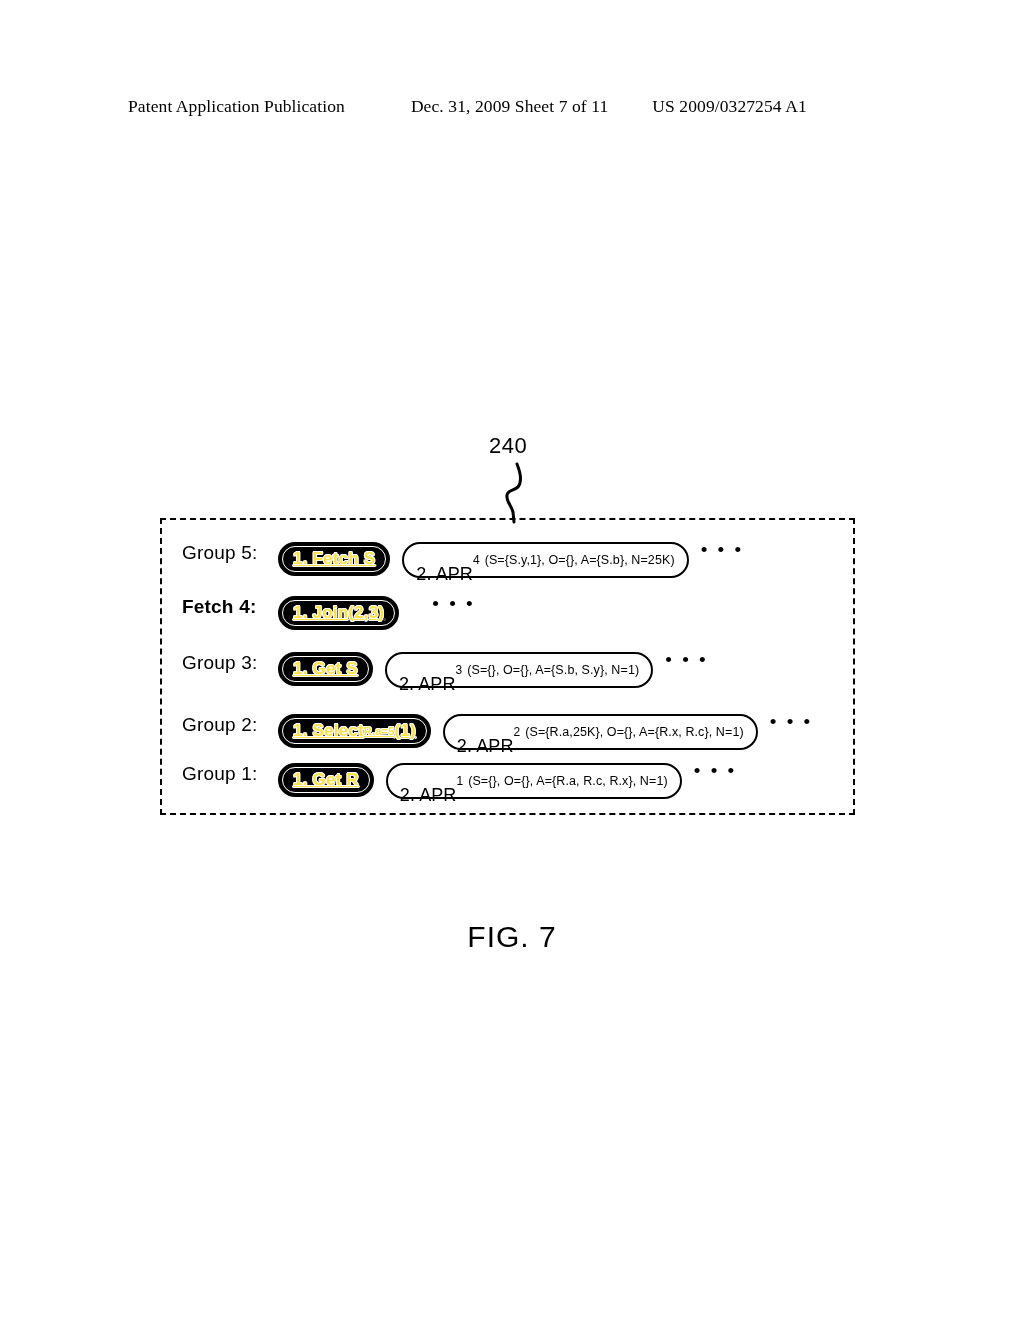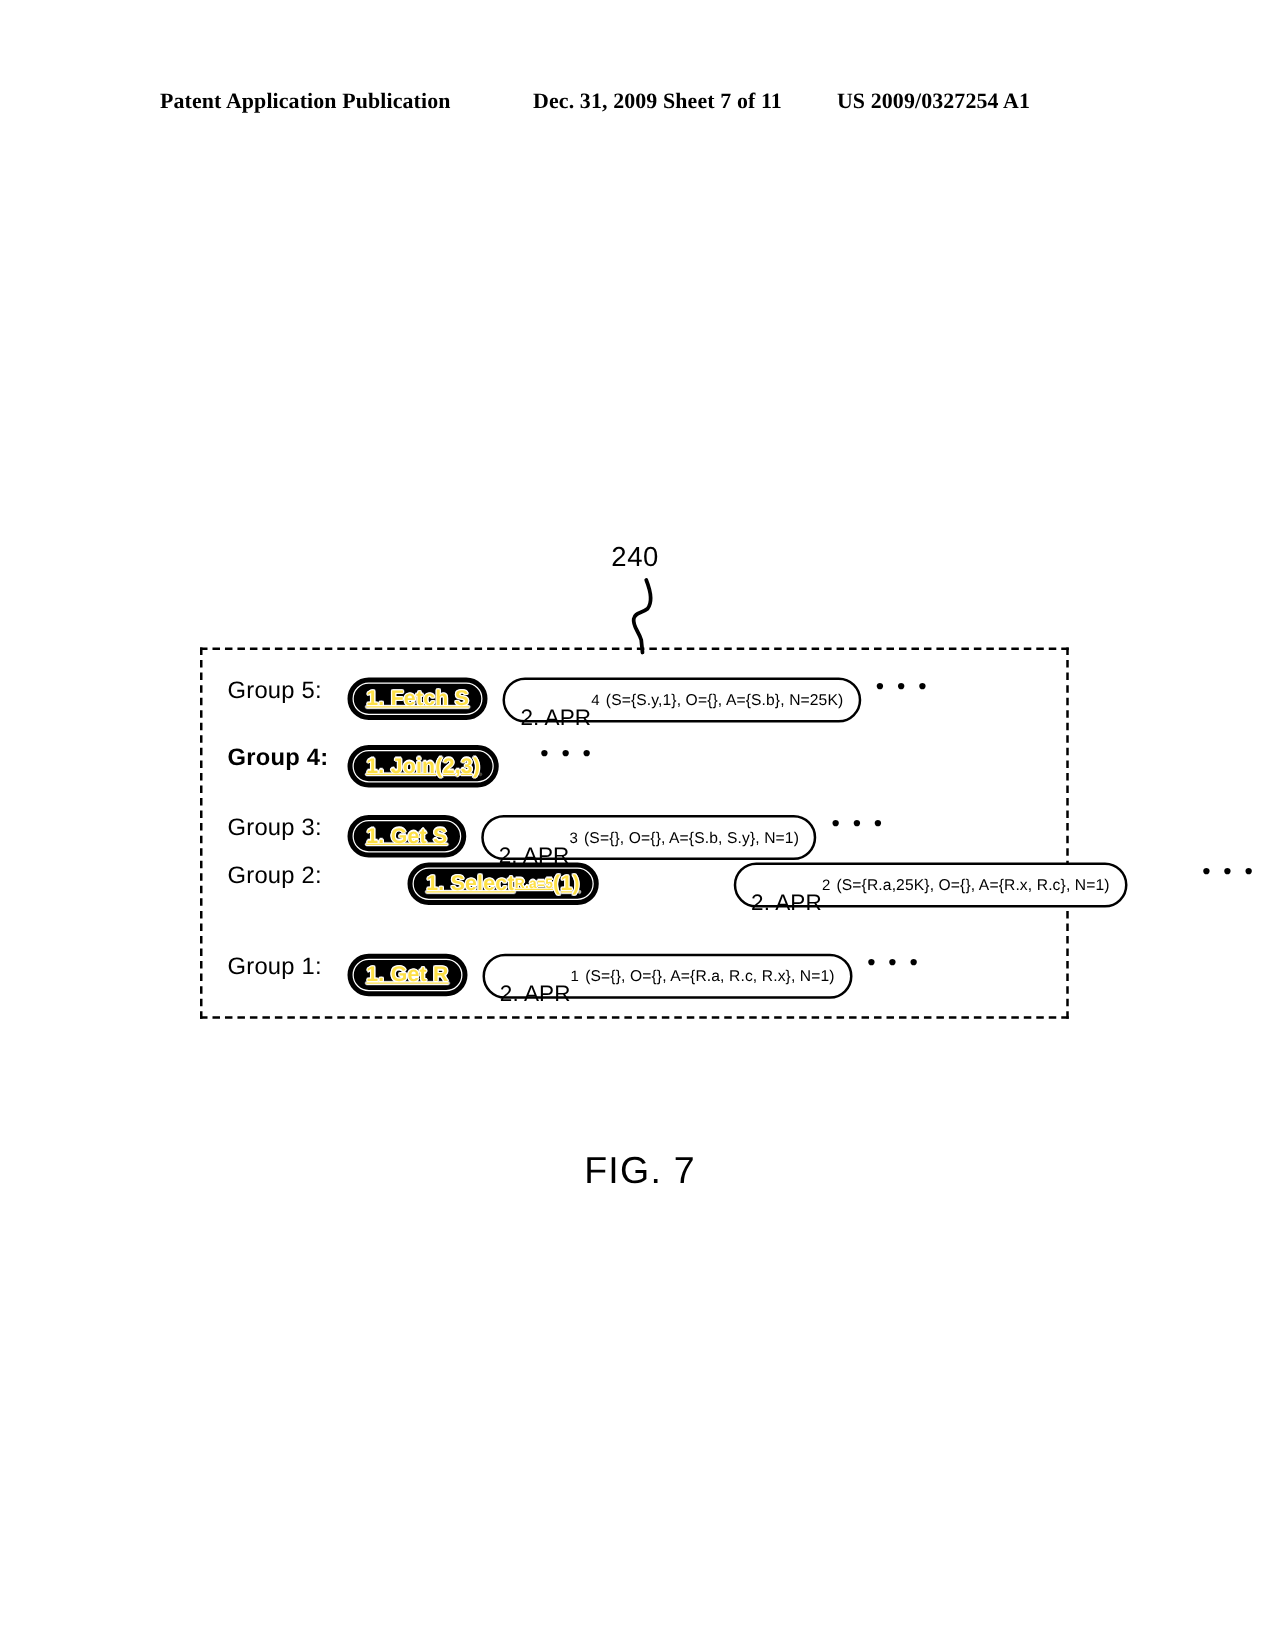--- a/index.html
+++ b/index.html
@@ -12,27 +12,27 @@
     height: 1320px;
     position: relative;
     font-family: "Liberation Sans", sans-serif;
     color: #000000;
     overflow: hidden;
   }
 
   
   .pub-header {
     position: absolute;
-    top: 70px;
+    top: 96px;
     left: 128px;
     width: 768px;
     display: flex;
     align-items: flex-start;
     font-family: "Liberation Serif", serif;
-    font-weight: bold;
+    font-weight: normal;
     font-size: 17.5px;
     letter-spacing: 0.1px;
     white-space: nowrap;
   }
   .pub-header .hdr-left { }
   .pub-header .hdr-mid {
     margin-left: 66px;
   }
   .pub-header .hdr-right {
     margin-left: 44px;
@@ -78,21 +78,21 @@
   .grp-row {
     position: absolute;
     left: 20px;
     right: 6px;
     height: 44px;
     display: flex;
   }
   .grp-row.r5 { top: 22px; }
   .grp-row.r4 { top: 76px; }
   .grp-row.r3 { top: 132px; }
-  .grp-row.r2 { top: 170px; gap: 48px; }
+  .grp-row.r2 { top: 194px; }
   .grp-row.r1 { top: 243px; }
 
   .grp-label {
     font-size: 19px;
     font-family: "Liberation Sans", sans-serif;
     letter-spacing: 0.2px;
     white-space: nowrap;
     width: 96px;
     flex: 0 0 96px;
   }
@@ -228,21 +228,21 @@
       <span class="pill pill-outline">
         <span class="apr-main">2. APR</span>
           <span class="apr-sub">4</span>
           <span class="apr-args">(S={S.y,1}, O={}, A={S.b}, N=25K)</span>
       </span>
 
       <span class="ell">• • •</span>
     </div>
 
     <div class="grp-row r4">
-      <span class="grp-label">Group 4:</span>
+      <span class="grp-label">Fetch 4:</span>
 
       <span class="pill pill-solid">
         <span class="ptext">1. Join(2,3)</span>
       </span>
 
       <span class="pill-gap"></span>
 
 
       <span class="pill-gap-sm"></span>
 

